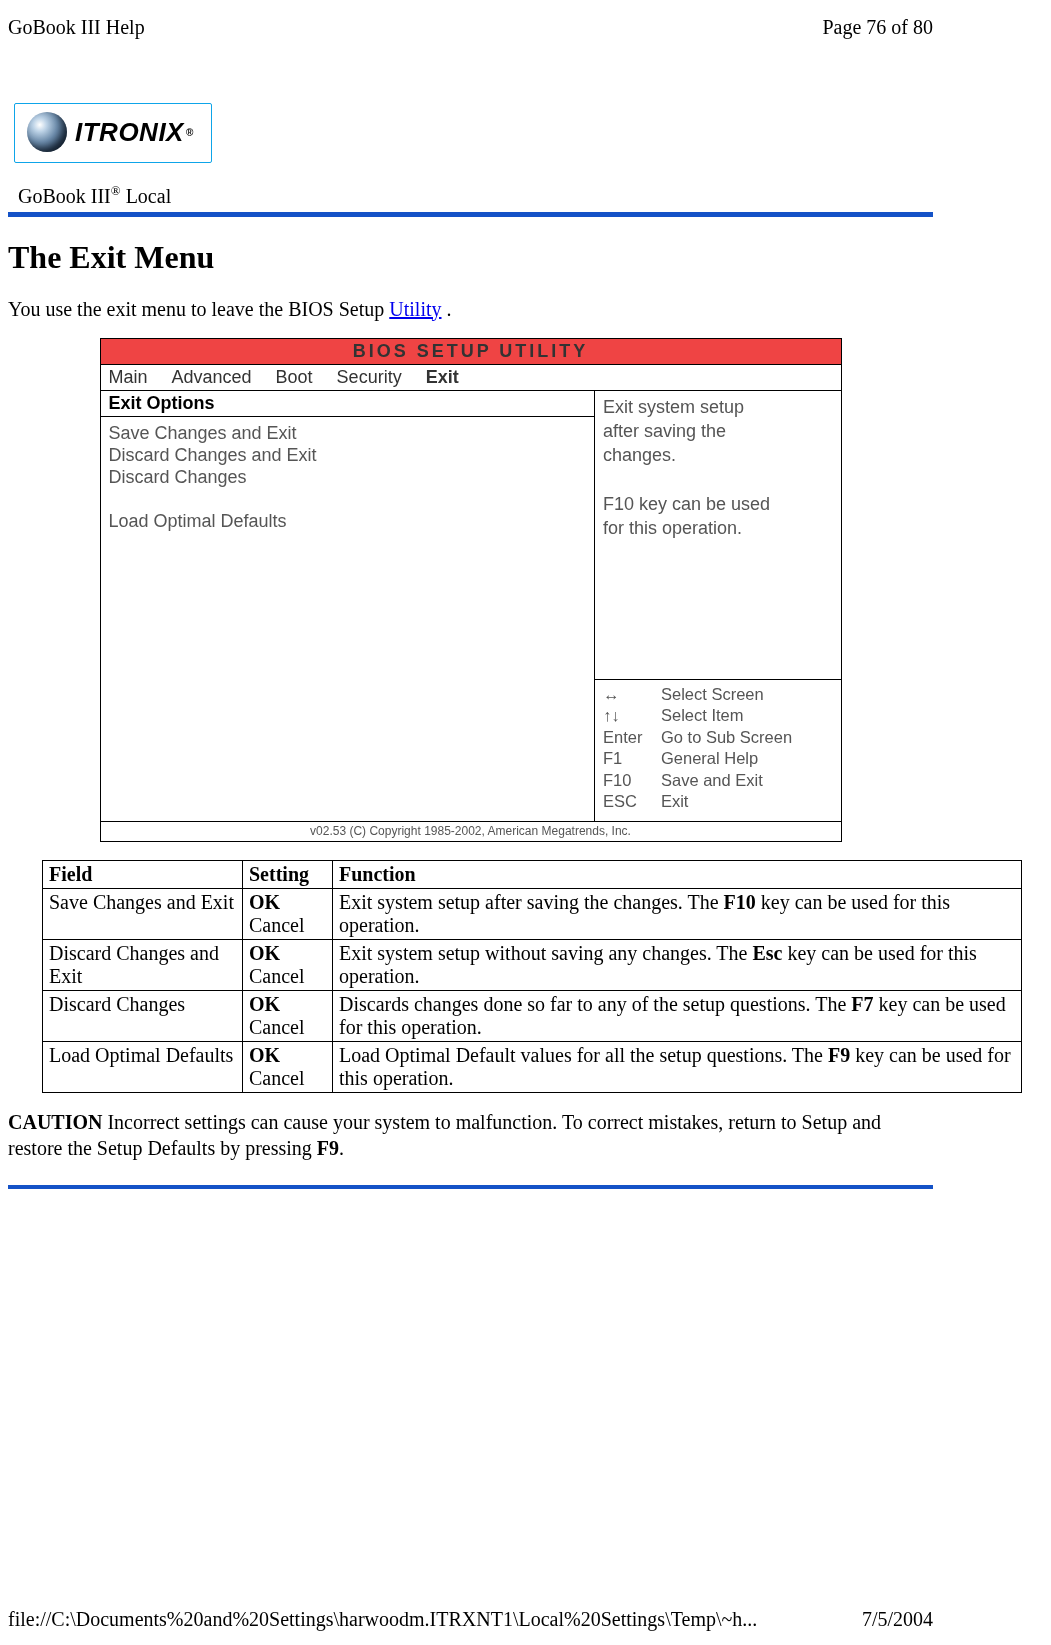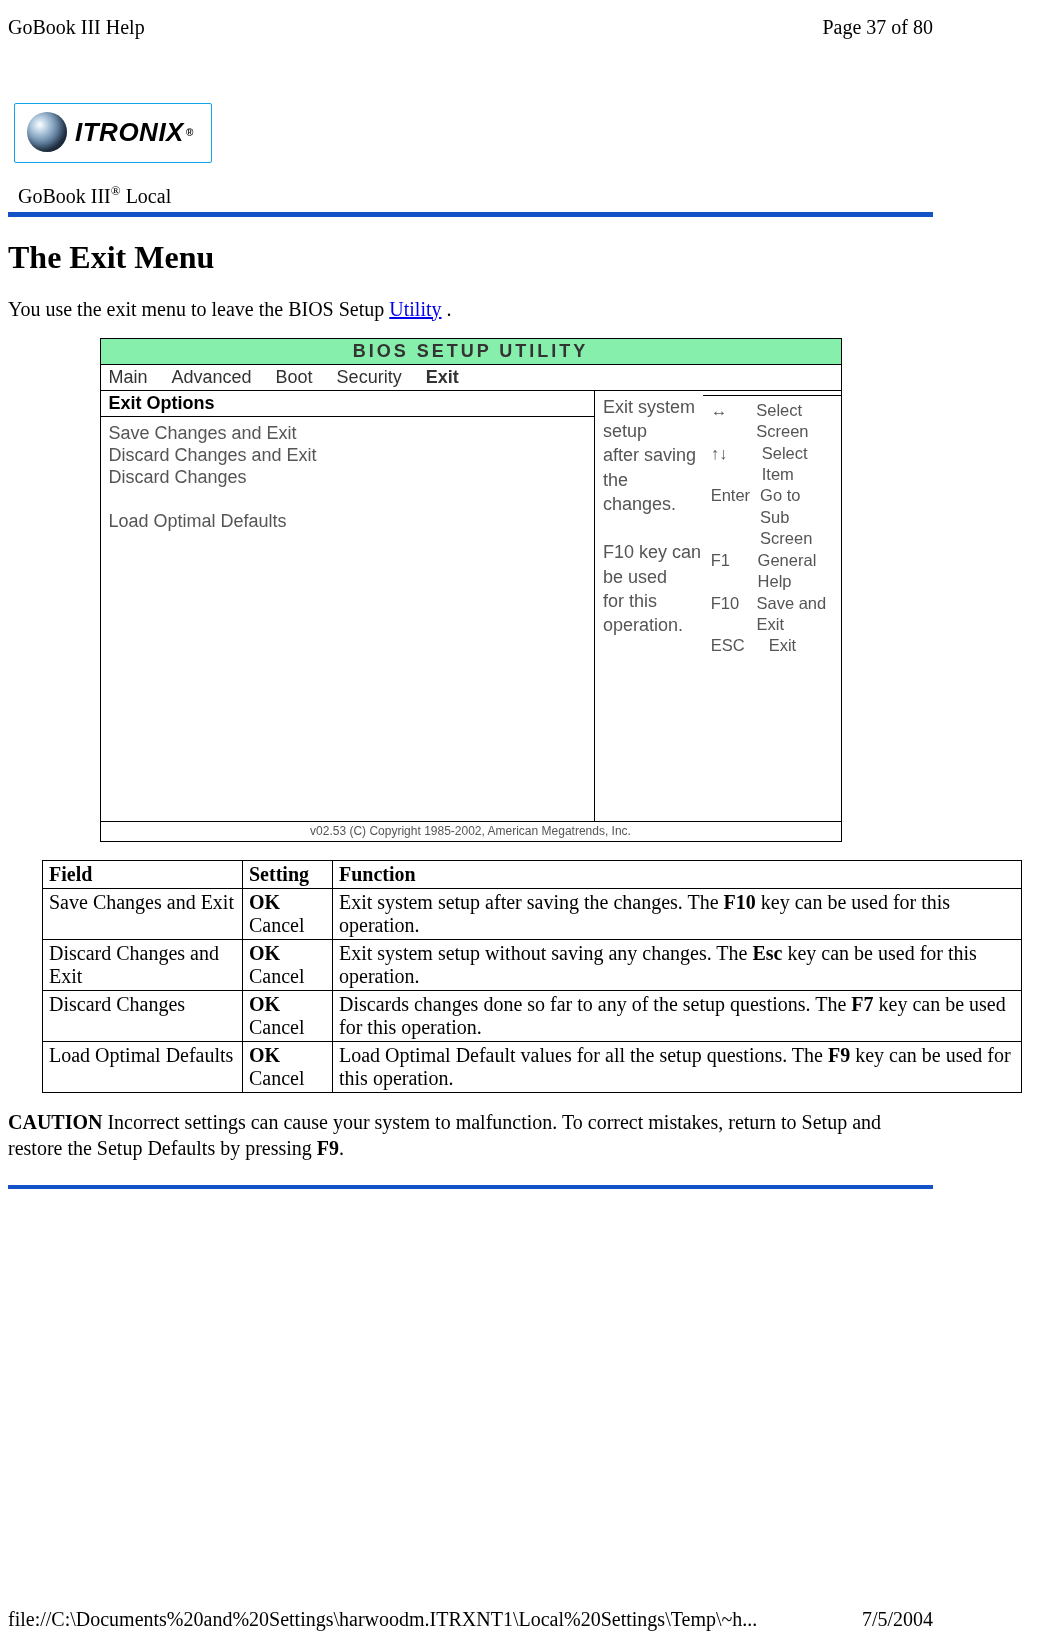--- a/index.html
+++ b/index.html
@@ -97,21 +97,21 @@
     color: #333;
     background: #fff;
   }
   .bios-title {
     text-align: center;
     font-weight: bold;
     letter-spacing: 3px;
     border-bottom: 1px solid #000;
     padding: 2px 0;
     font-size: 18px;
-    background: #86efac;
+    background: #ef4444;
   }
   .bios-tabs {
     display: flex;
     border-bottom: 1px solid #000;
   }
   .bios-tabs span {
     padding: 2px 16px 2px 8px;
   }
   .bios-tabs span.active { font-weight: bold; }
   .bios-body {
@@ -128,20 +128,21 @@
     color: #000;
     border-bottom: 1px solid #000;
     margin: 0 -8px 6px -8px;
     padding: 2px 8px;
   }
   .bios-left p { margin: 1px 0; color: #555; }
   .bios-right {
     flex: 1;
     padding: 4px 8px 8px 8px;
     display: flex;
+    flex-direction: column;
     justify-content: space-between;
   }
   .bios-right .help-top p { margin: 0; line-height: 1.35; color:#555; }
   .bios-right .help-bottom { border-top: 1px solid #000; margin: 0 -8px; padding: 4px 8px 0 8px; }
   .bios-right .help-bottom .kv {
     display: flex;
     gap: 10px;
     color:#555;
     font-size: 16.5px;
     line-height: 1.3;
@@ -180,21 +181,21 @@
     left: 8px; right: 8px; bottom: 14px;
   }
 </style>
 </head>
 <body>
 
 <div class="page">
 
   <div class="top-row">
     <span>GoBook III Help</span>
-    <span>Page 37 of 80</span>
+    <span>Page 76 of 80</span>
   </div>
 
 
   <div class="brand-row">
     <div class="brand-box">
       <div class="brand-sphere"></div>
       <span class="brand-word">ITRONIX</span>
         <span class="brand-trade">®</span>
     </div>
   </div>

